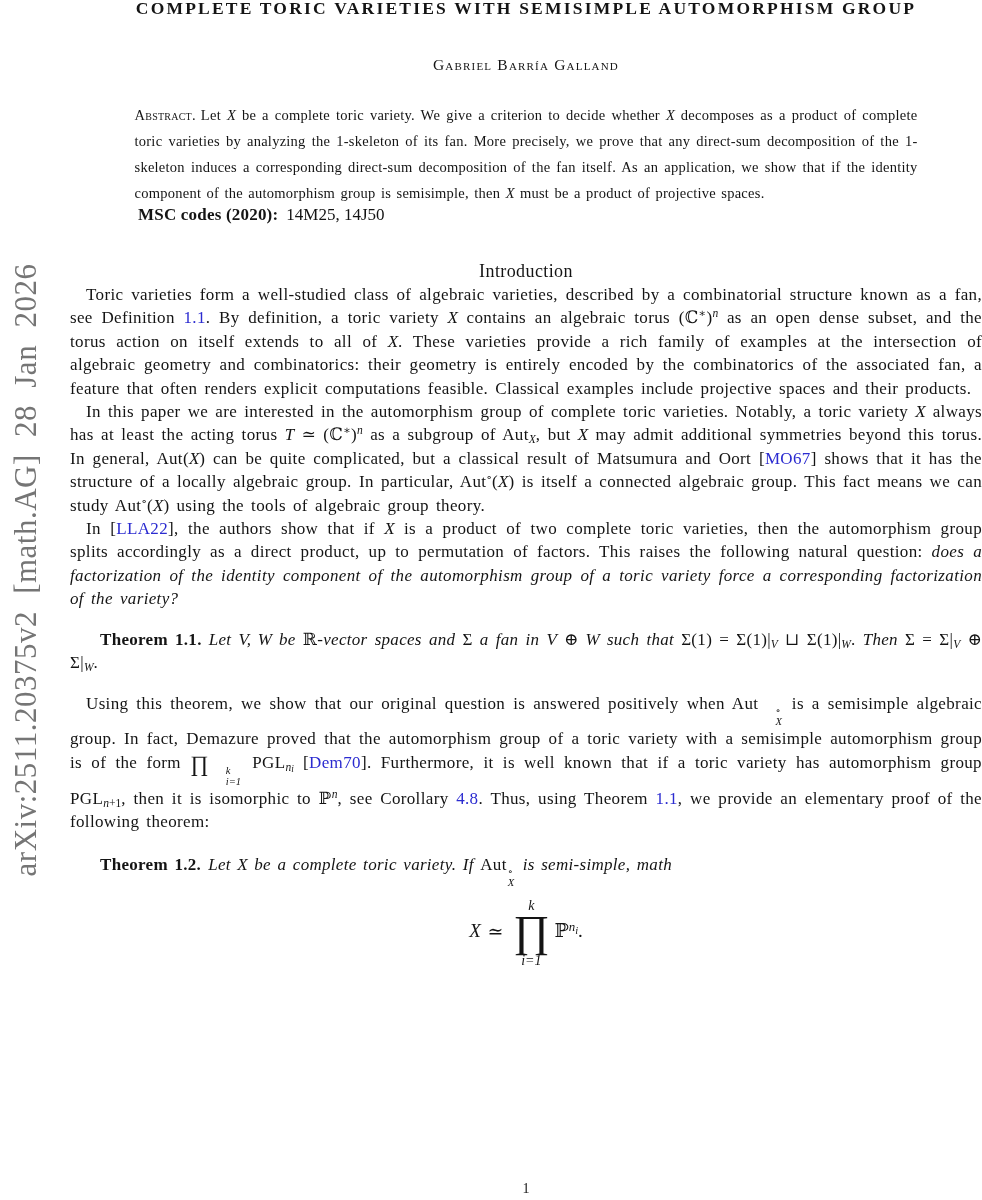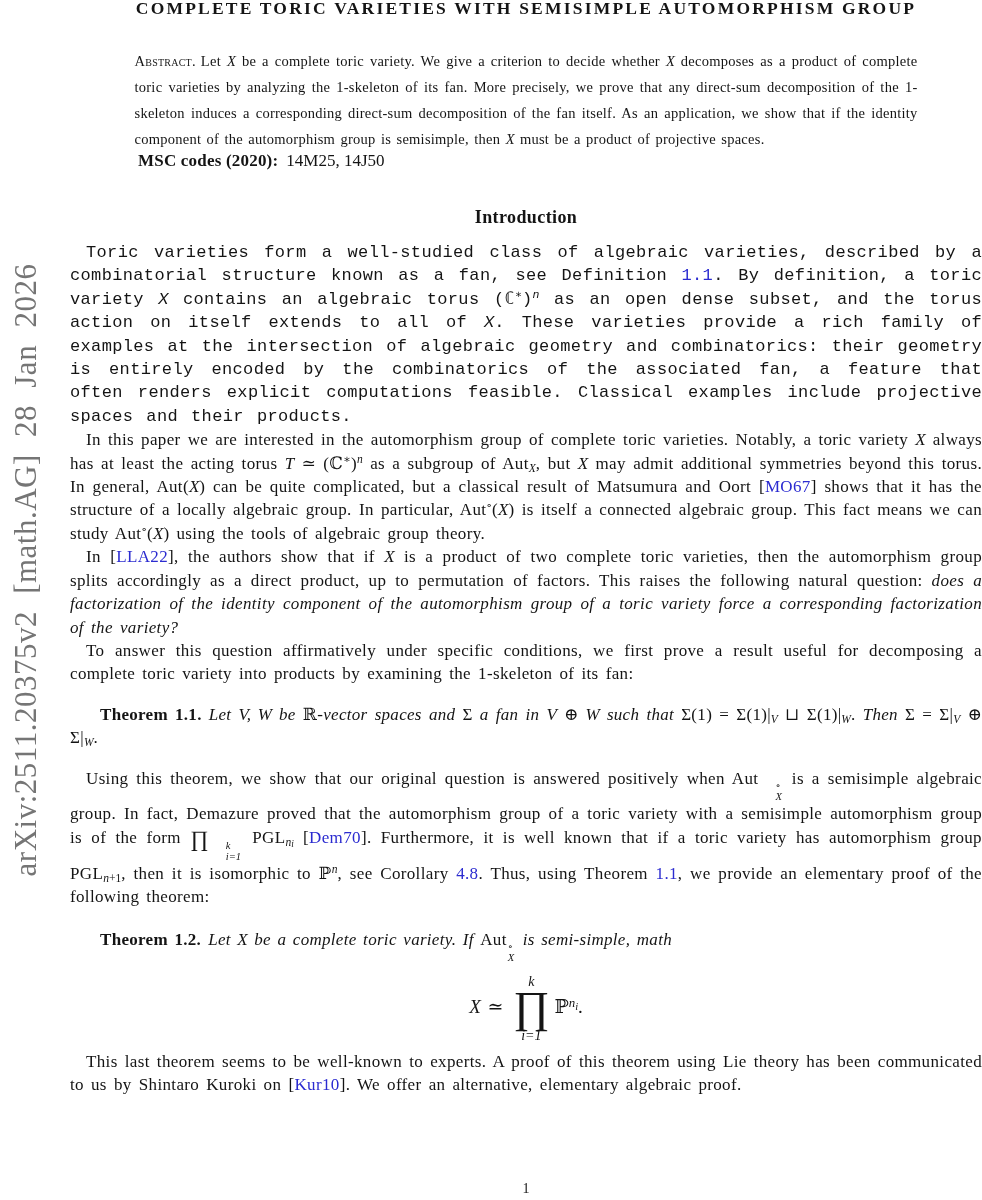--- a/index.html
+++ b/index.html
@@ -30,26 +30,26 @@
   .abstract{
     margin:29px auto 0;width:783px;text-align:justify;
     font-size:14.5px;line-height:26px;letter-spacing:0.25px;word-spacing:1.5px;
   }
   .sc{font-variant:small-caps;}
   .abstract-label{margin-right:5px;}
   .meta-line{font-size:17px;line-height:18px;margin-left:68px;}
   .kw{margin-top:44px;}
   .msc{}
   .meta-line b{margin-right:8px;letter-spacing:0.2px;}
-  .intro-h{margin:36px 0 0;text-align:center;font-weight:bold;font-size:18px;letter-spacing:0.4px;line-height:22px;}
+  .intro-h{margin:36px 0 0;text-align:center;font-weight:normal;font-size:18px;letter-spacing:0.4px;line-height:22px;}
   .para{
     margin:0;text-align:justify;font-size:17px;line-height:23.4px;
     letter-spacing:0.35px;word-spacing:2.5px;text-indent:16px;
   }
-  .p1{margin-top:13px;font-family:Liberation Mono, monospace;}
+  .p1{margin-top:1px;}
   .theorem{
     margin:17px 0;text-align:justify;font-size:17px;line-height:23.4px;
     letter-spacing:0.3px;word-spacing:2px;text-indent:0;
   }
   .thm-label{margin-right:7px;margin-left:30px;}
   .thm2{margin:19px 0 0;}
   .display-eq{margin:11px 0 7px;text-align:center;font-size:19px;line-height:1;}
   .p6{margin-top:5px;}
   .page-number{
     position:absolute;bottom:3px;left:0;right:0;text-align:center;
@@ -83,32 +83,32 @@
 <body>
 
 <div class="page">
 
   <div class="arxiv-stamp">arXiv:2511.20375v2 [math.AG] 28 Jan 2026</div>
 
   <div class="content">
 
     <h1 class="title">COMPLETE TORIC VARIETIES WITH SEMISIMPLE AUTOMORPHISM GROUP</h1>
 
+    <div class="author">Gabriel Barría Galland</div>
 
     <p class="abstract"><span class="sc abstract-label">Abstract.</span><span><span>Let </span><span class="m">X</span><span> be a complete toric variety. We give a criterion to decide whether </span><span class="m">X</span><span> decomposes as a product of complete toric varieties by analyzing the 1-skeleton of its fan. More precisely, we prove that any direct-sum decomposition of the 1-skeleton induces a corresponding direct-sum decomposition of the fan itself. As an application, we show that if the identity component of the automorphism group is semisimple, then </span><span class="m">X</span><span> must be a product of projective spaces.</span></span></p>
 
 
     <div class="meta-line msc"><b>MSC codes (2020):</b><span>14M25, 14J50</span></div>
 
     <h2 class="intro-h">Introduction</h2>
 
     <p class="para p1"><span>Toric varieties form a well-studied class of algebraic varieties, described by a combinatorial structure known as a fan, see Definition </span><span class="lnk">1.1</span><span>. By definition, a toric variety </span><span class="m">X</span><span> contains an algebraic torus (ℂ</span><span class="sup">∗</span><span>)</span><span class="m sup">n</span><span> as an open dense subset, and the torus action on itself extends to all of </span><span class="m">X</span><span>. These varieties provide a rich family of examples at the intersection of algebraic geometry and combinatorics: their geometry is entirely encoded by the combinatorics of the associated fan, a feature that often renders explicit computations feasible. Classical examples include projective spaces and their products.</span></p>
     <p class="para"><span>In this paper we are interested in the automorphism group of complete toric varieties. Notably, a toric variety </span><span class="m">X</span><span> always has at least the acting torus </span><span class="m">T</span><span> ≃ (ℂ</span><span class="sup">∗</span><span>)</span><span class="m sup">n</span><span> as a subgroup of Aut</span><span class="m sub">X</span><span>, but </span><span class="m">X</span><span> may admit additional symmetries beyond this torus. In general, Aut(</span><span class="m">X</span><span>) can be quite complicated, but a classical result of Matsumura and Oort [</span><span class="lnk">MO67</span><span>] shows that it has the structure of a locally algebraic group. In particular, Aut</span><span class="sup">∘</span><span>(</span><span class="m">X</span><span>) is itself a connected algebraic group. This fact means we can study Aut</span><span class="sup">∘</span><span>(</span><span class="m">X</span><span>) using the tools of algebraic group theory.</span></p>
     <p class="para"><span>In [</span><span class="lnk">LLA22</span><span>], the authors show that if </span><span class="m">X</span><span> is a product of two complete toric varieties, then the automorphism group splits accordingly as a direct product, up to permutation of factors. This raises the following natural question: </span><span class="it">does a factorization of the identity component of the automorphism group of a toric variety force a corresponding factorization of the variety?</span></p>
-    <p class="para"><span>To answer this question affirmatively under specific conditions, we first prove a result useful for decomposing a complete toric variety into products by examining the 1-skeleton of its fan:</span></p>
 
     <p class="theorem"><b class="thm-label">Theorem 1.1.</b><span><span class="it">Let </span><span class="m">V, W</span><span class="it"> be </span><span>ℝ</span><span class="it">-vector spaces and </span><span>Σ</span><span class="it"> a fan in </span><span class="m">V</span><span> ⊕ </span><span class="m">W</span><span class="it"> such that </span><span>Σ(1) = Σ(1)|</span><span class="m sub">V</span><span> ⊔ Σ(1)|</span><span class="m sub">W</span><span>. </span><span class="it">Then </span><span>Σ = Σ|</span><span class="m sub">V</span><span> ⊕ Σ|</span><span class="m sub">W</span><span>.</span></span></p>
 
     <p class="para"><span>Using this theorem, we show that our original question is answered positively when Aut</span><span class="stack">
           <span class="st-t">∘</span>
           <span class="st-b">X</span>
         </span><span> is a semisimple algebraic group. In fact, Demazure proved that the automorphism group of a toric variety with a semisimple automorphism group is of the form </span><span class="op">∏</span><span class="stack">
           <span class="st-t">k</span>
           <span class="st-b">i=1</span>
         </span><span> PGL</span><span class="m sub">n</span><span class="m sub2">i</span><span> [</span><span class="lnk">Dem70</span><span>]. Furthermore, it is well known that if a toric variety has automorphism group PGL</span><span class="m sub">n</span><span class="sub">+1</span><span>, then it is isomorphic to ℙ</span><span class="m sup">n</span><span>, see Corollary </span><span class="lnk">4.8</span><span>. Thus, using Theorem </span><span class="lnk">1.1</span><span>, we provide an elementary proof of the following theorem:</span></p>
@@ -117,18 +117,17 @@
             <span class="st-t">∘</span>
             <span class="st-b">X</span>
           </span><span class="it"> is semi-simple, math</span></span></p>
 
     <div class="display-eq"><span class="m">X</span><span class="rel"> ≃ </span><span class="limits">
           <span class="lm-t">k</span>
           <span class="lm-o">∏</span>
           <span class="lm-b">i=1</span>
         </span><span>ℙ</span><span class="m sup">n</span><span class="m sup2">i</span><span>.</span></div>
 
-    <p class="para p6"><span>This last theorem seems to be well-known to experts. A proof of this theorem using Lie theory has been communicated to us by Shintaro Kuroki on [</span><span class="lnk">Kur10</span><span>]. We offer an alternative, elementary algebraic proof.</span></p>
 
     <div class="page-number">1</div>
 
   </div>
 </div>
 
 </body></html>

